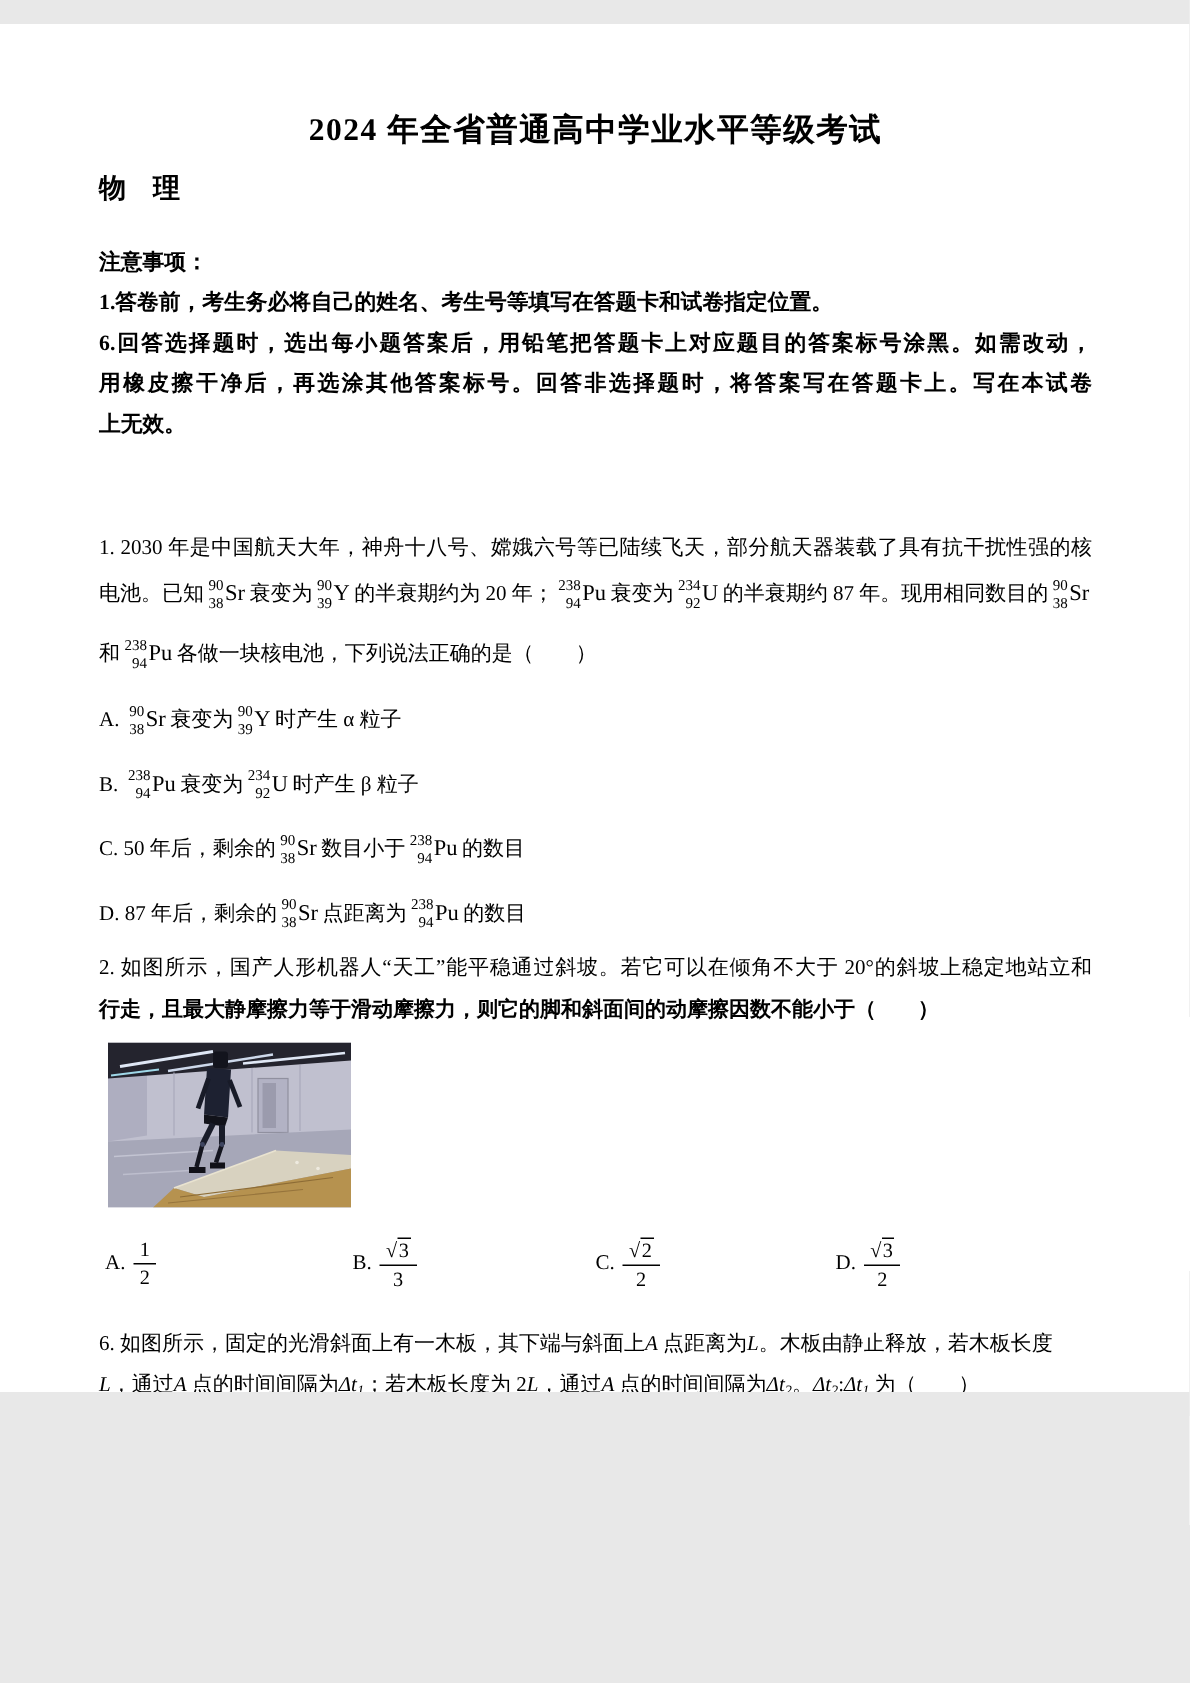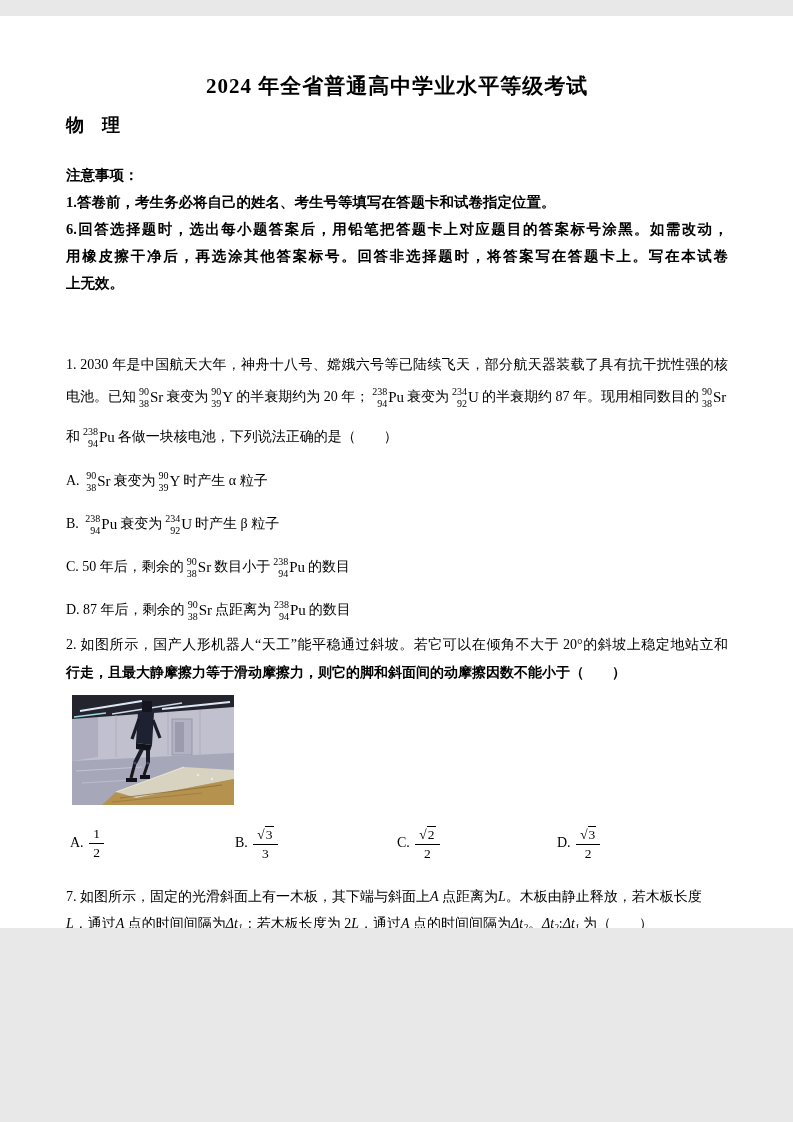--- a/index.html
+++ b/index.html
@@ -216,21 +216,21 @@
         </span></span>
     <span class="q2opt" id="q2oD"><span>D. </span><span class="frac">
           <span class="fnum">
             <span>√</span>
             <span class="sqrt-arg">3</span>
           </span>
           <span class="fden">2</span>
         </span></span>
   </div>
 
-  <p class="abs" id="q3l1"><span>7. 如图所示，固定的光滑斜面上有一木板，其下端与斜面上</span><span class="it">A</span><span> 点距离为</span><span class="it">L</span><span>。木板由静止释放，若木板长度</span></p>
+  <p class="abs" id="q3l1"><span>6. 如图所示，固定的光滑斜面上有一木板，其下端与斜面上</span><span class="it">A</span><span> 点距离为</span><span class="it">L</span><span>。木板由静止释放，若木板长度</span></p>
   <p class="abs" id="q3l2"><span class="it">L</span><span>，通过</span><span class="it">A</span><span> 点的时间间隔为</span><span class="it">Δt</span><span class="sb">1</span><span>；若木板长度为 2</span><span class="it">L</span><span>，通过</span><span class="it">A</span><span> 点的时间间隔为</span><span class="it">Δt</span><span class="sb">2</span><span>。</span><span class="it">Δt</span><span class="sb">2</span><span>:</span><span class="it">Δt</span><span class="sb">1</span><span> 为（　　）</span></p>
 
   <div id="diagram-wrap">
     <svg width="250" height="118" viewBox="0 0 250 118">
 
       <path d="M10,26 L10,104 L190,104 Z" fill="#ffffff" stroke="#000" stroke-width="1.3" stroke-linejoin="miter"></path>
 
       <line x1="17" y1="5" x2="53.7" y2="20.9" stroke="#35b8dc" stroke-width="1.4" stroke-dasharray="5 3.5"></line>
       <line x1="8.2" y1="25.2" x2="17" y2="5" stroke="#35b8dc" stroke-width="1.4" stroke-dasharray="5 3.5"></line>
 

